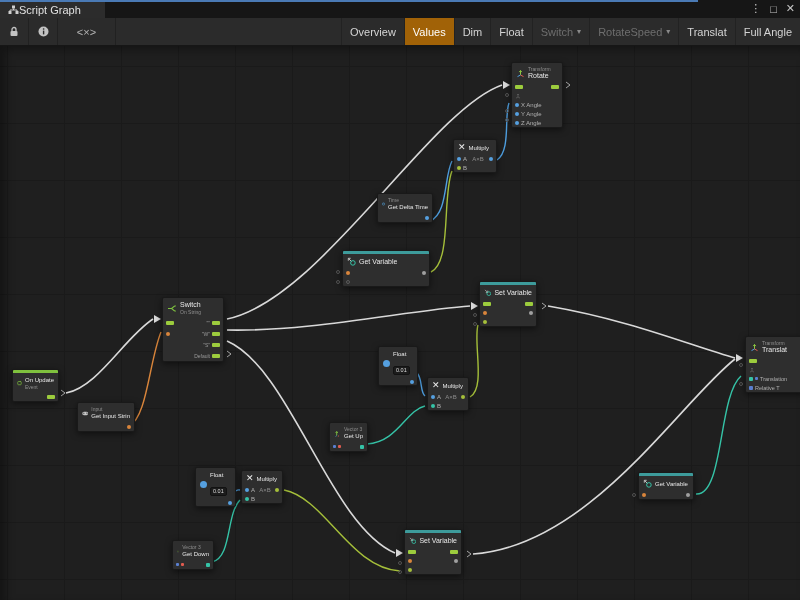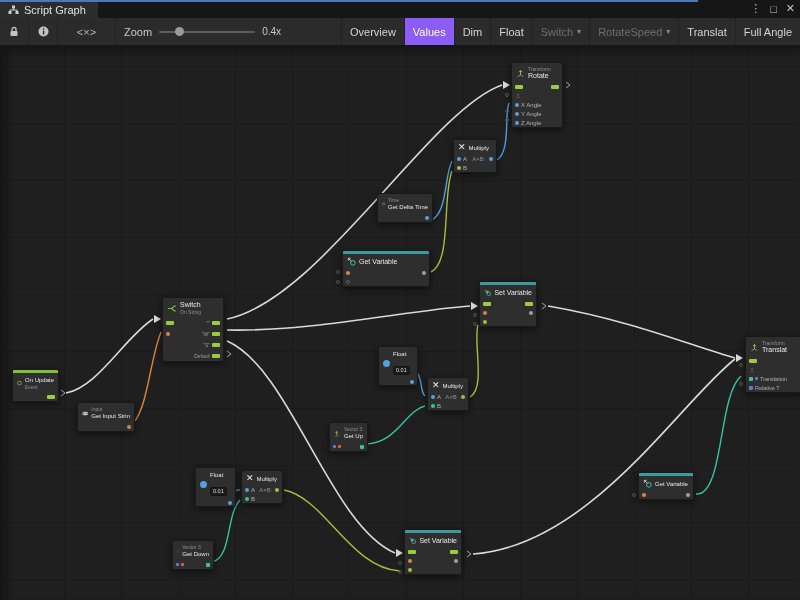--- a/index.html
+++ b/index.html
@@ -1,35 +1,35 @@
 <!DOCTYPE html>
 <html><head>
 <meta charset="utf-8">
 <style>
   *{margin:0;padding:0;box-sizing:border-box}
   html,body{width:800px;height:600px;overflow:hidden;background:#141414;
     font-family:"Liberation Sans","DejaVu Sans",sans-serif}
   
   .accent{position:absolute;top:0;left:0;width:698px;height:2px;background:#4a7ab5;z-index:6}
   .tabstrip{position:absolute;top:0;left:0;width:800px;height:18px;background:#161616;z-index:5}
-  .tab{position:absolute;left:0;top:2px;height:16px;background:#2c2c2c;display:flex;align-items:center;gap:5px;
-    padding:0 12px 0 8px;color:#e0e0e0;font-size:11px;white-space:nowrap}
+  .tab{position:absolute;left:0;top:2px;height:16px;background:#2c2c2c;display:flex;align-items:center;
+    padding:0 24px 0 8px;color:#e0e0e0;font-size:11px;white-space:nowrap}
   .winctrl{position:absolute;right:5px;top:2px;display:flex;gap:9px;color:#c5c5c5;font-size:11px;align-items:center;z-index:7}
   .winctrl span{cursor:default}
   .toolbar{position:absolute;top:18px;left:0;width:800px;height:28px;background:#2b2b2b;
     border-bottom:1px solid #161616;display:flex;align-items:center;color:#c8c8c8;font-size:11px;z-index:5;overflow:hidden}
   .tico{height:28px;display:flex;align-items:center;justify-content:center;border-right:1px solid #212121}
   .codebtn{width:58px;color:#b5b5b5;font-size:11px}
   .graphref{display:flex;align-items:center;gap:5px;padding:0 10px;height:28px;border-right:1px solid #212121;white-space:nowrap}
   .zoomgrp{display:flex;align-items:center;gap:7px;padding:0 8px;white-space:nowrap}
   .track{position:relative;width:96px;height:2px;background:#5c5c5c;border-radius:1px}
   .knob{position:absolute;left:16px;top:-4px;width:9px;height:9px;border-radius:50%;background:#9a9a9a}
   .tbuttons{display:flex;height:28px;margin-left:auto}
   .tbtn{display:flex;align-items:center;gap:4px;padding:0 8px;border-left:1px solid #222;white-space:nowrap;color:#d4d4d4}
-  .tbtn.active{background:#8b5cf6;color:#fff}
+  .tbtn.active{background:#a16207;color:#fff}
   .tbtn.disabled{color:#6e6e6e}
   .dd{font-size:8px;color:#8a8a8a}
   
   .canvas{position:absolute;top:46px;left:0;width:800px;height:554px;background:#1f1f1f;
     background-image:linear-gradient(#1a1a1a 1px,transparent 1px),linear-gradient(90deg,#1a1a1a 1px,transparent 1px);
     background-size:57px 57px;background-position:7px 20px;box-shadow:inset 6px 4px 8px rgba(0,0,0,.35)}
   svg.wires{position:absolute;top:0;left:0;width:800px;height:600px;z-index:2;pointer-events:none}
   svg.wires path{pointer-events:stroke}
   
   .node{position:absolute;z-index:3;background:#2e2e2e;border:1px solid #191919;border-radius:2px;
@@ -88,27 +88,20 @@
   <div class="tico" style="width:29px">
     <svg width="11" height="11" viewBox="0 0 11 11">
         <circle cx="5.5" cy="5.5" r="5" fill="#c3c3c3"></circle>
         <rect x="4.9" y="4.6" width="1.4" height="3.8" fill="#2b2b2b"></rect>
         <rect x="4.9" y="2.3" width="1.4" height="1.4" fill="#2b2b2b"></rect>
       </svg>
   </div>
   <div class="tico codebtn">
     <span>&lt;×&gt;</span>
   </div>
-  <div class="zoomgrp">
-    <span>Zoom</span>
-    <span class="track">
-        <span class="knob"></span>
-      </span>
-    <span style="font-size:10px">0.4x</span>
-  </div>
   <div class="tbuttons">
     <div class="tbtn">
         <span>Overview</span>
       </div>
     <div class="tbtn active">
         <span>Values</span>
       </div>
     <div class="tbtn">
         <span>Dim</span>
       </div>

